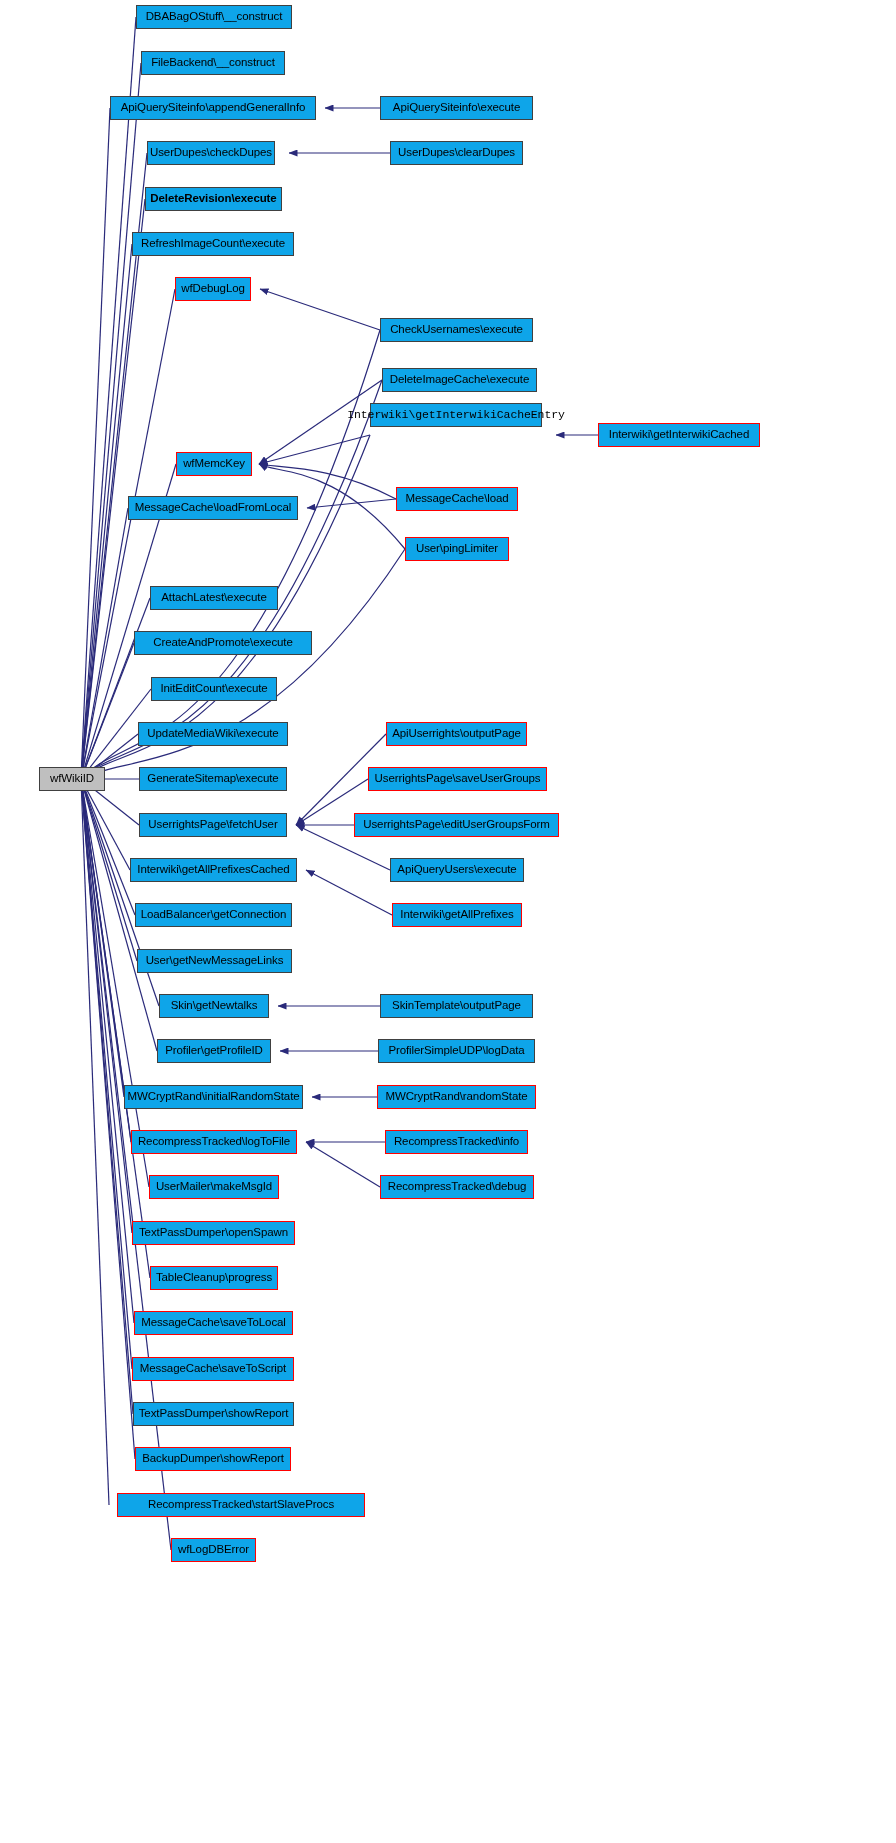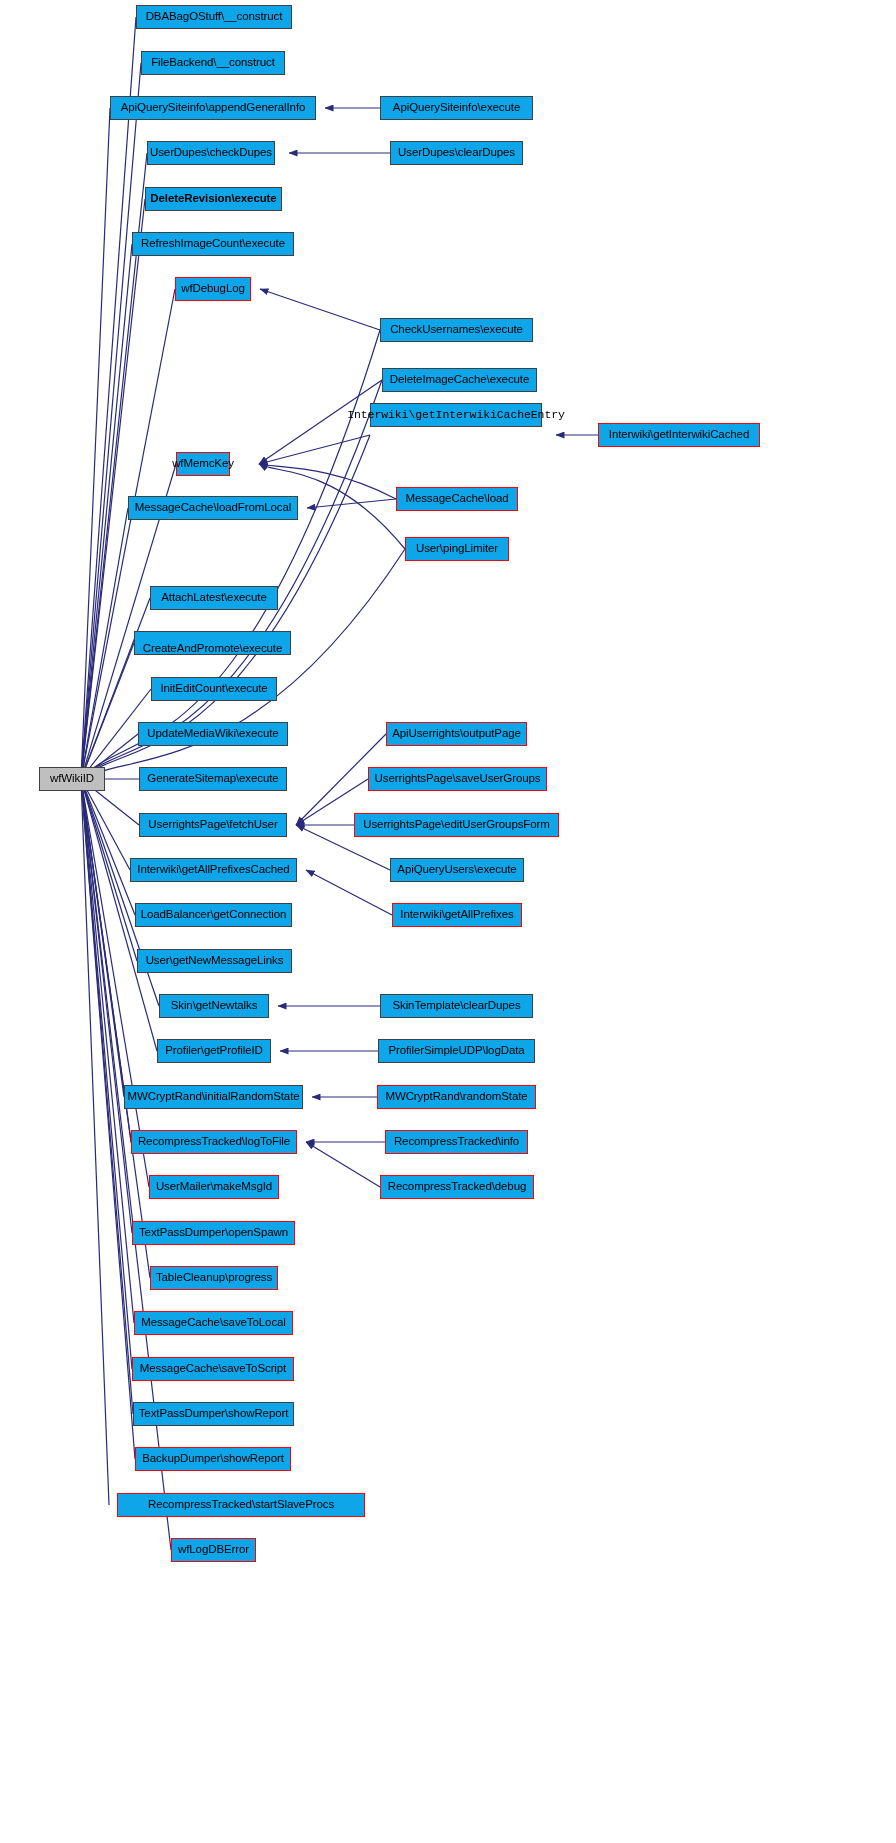--- a/index.html
+++ b/index.html
@@ -128,36 +128,36 @@
       </div>
       <div class="node" style="left: 382px; top: 368px; width: 155px;">
         <span class="node-label">DeleteImageCache\execute</span>
       </div>
       <div class="node" style="left: 370px; top: 403px; width: 172px; font-family: Liberation Mono, monospace;">
         <span class="node-label">Interwiki\getInterwikiCacheEntry</span>
       </div>
       <div class="node red" style="left: 598px; top: 423px; width: 162px;">
         <span class="node-label">Interwiki\getInterwikiCached</span>
       </div>
-      <div class="node red" style="left: 176px; top: 452px; width: 54px;">
+      <div class="node red" style="left: 176px; top: 452px; width: 76px;">
         <span class="node-label">wfMemcKey</span>
       </div>
       <div class="node" style="left: 128px; top: 496px; width: 170px;">
         <span class="node-label">MessageCache\loadFromLocal</span>
       </div>
       <div class="node red" style="left: 396px; top: 487px; width: 122px;">
         <span class="node-label">MessageCache\load</span>
       </div>
       <div class="node red" style="left: 405px; top: 537px; width: 104px;">
         <span class="node-label">User\pingLimiter</span>
       </div>
       <div class="node" style="left: 150px; top: 586px; width: 128px;">
         <span class="node-label">AttachLatest\execute</span>
       </div>
-      <div class="node" style="left: 134px; top: 631px; width: 157px; align-items: flex-end;">
+      <div class="node" style="left: 134px; top: 631px; width: 178px;">
         <span class="node-label">CreateAndPromote\execute</span>
       </div>
       <div class="node" style="left: 151px; top: 677px; width: 126px;">
         <span class="node-label">InitEditCount\execute</span>
       </div>
       <div class="node" style="left: 138px; top: 722px; width: 150px;">
         <span class="node-label">UpdateMediaWiki\execute</span>
       </div>
       <div class="node" style="left: 139px; top: 767px; width: 148px;">
         <span class="node-label">GenerateSitemap\execute</span>
@@ -186,21 +186,21 @@
       <div class="node red" style="left: 392px; top: 903px; width: 130px;">
         <span class="node-label">Interwiki\getAllPrefixes</span>
       </div>
       <div class="node" style="left: 137px; top: 949px; width: 155px;">
         <span class="node-label">User\getNewMessageLinks</span>
       </div>
       <div class="node" style="left: 159px; top: 994px; width: 110px;">
         <span class="node-label">Skin\getNewtalks</span>
       </div>
       <div class="node" style="left: 380px; top: 994px; width: 153px;">
-        <span class="node-label">SkinTemplate\clearDupes</span>
+        <span class="node-label">SkinTemplate\outputPage</span>
       </div>
       <div class="node" style="left: 157px; top: 1039px; width: 114px;">
         <span class="node-label">Profiler\getProfileID</span>
       </div>
       <div class="node" style="left: 378px; top: 1039px; width: 157px;">
         <span class="node-label">ProfilerSimpleUDP\logData</span>
       </div>
       <div class="node" style="left: 124px; top: 1085px; width: 179px;">
         <span class="node-label">MWCryptRand\initialRandomState</span>
       </div>

